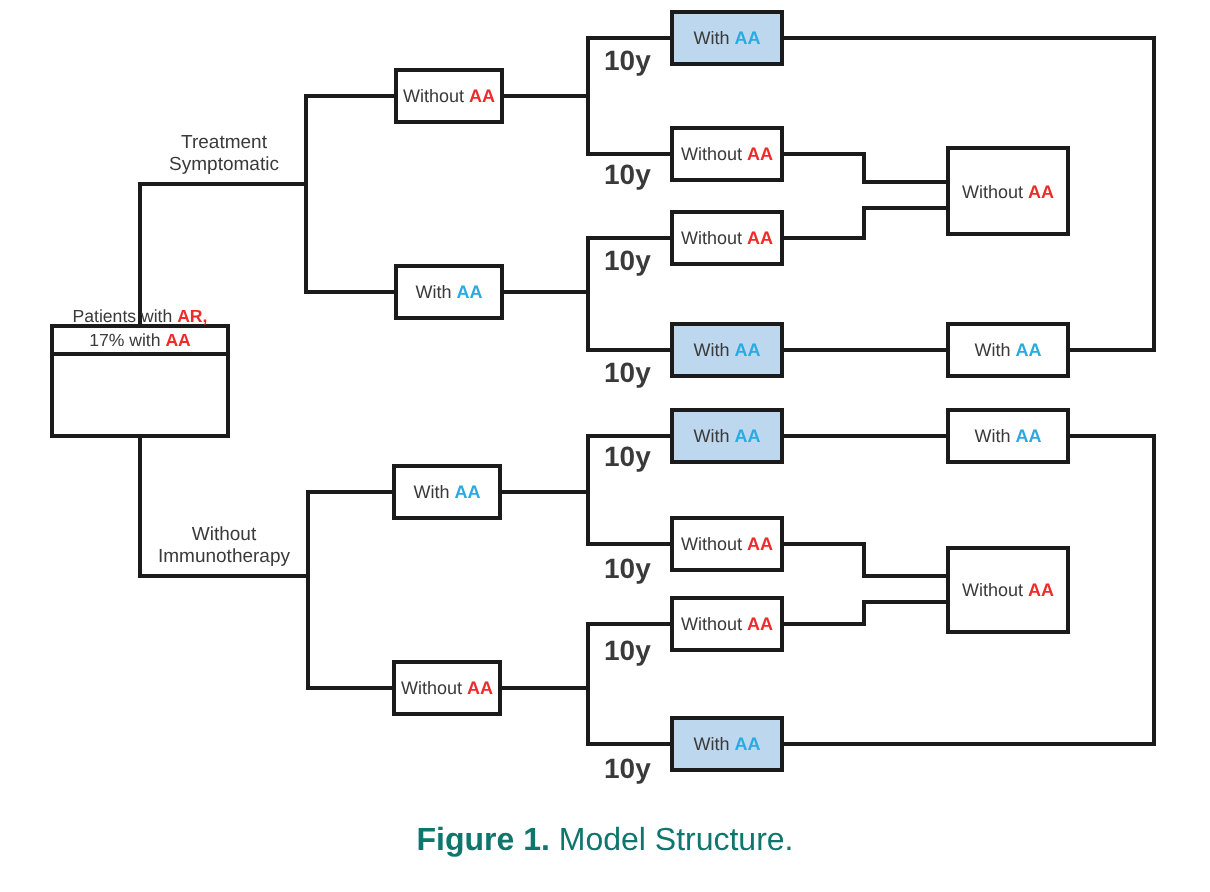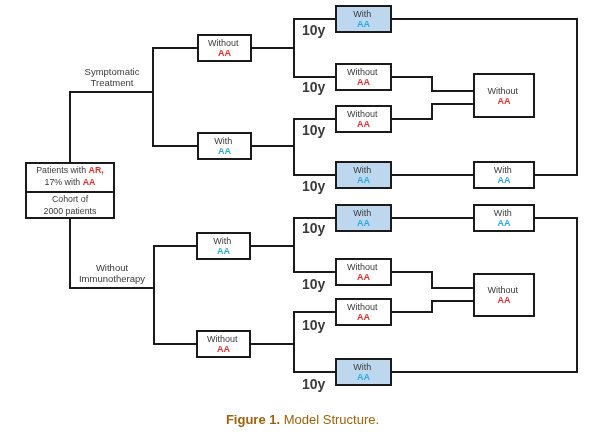--- a/index.html
+++ b/index.html
@@ -11,46 +11,46 @@
     overflow:hidden;
   }
   .figure, .figure * { box-sizing:border-box; }
   svg.edges { position:absolute; left:0; top:0; }
   .box {
     position:absolute;
     border:2px solid var(--line,#1b1b1b);
     background:#ffffff;
     display:flex; align-items:center; justify-content:center;
     font-size:9px; color:#3a3a3a;
-    white-space:pre; text-align:center;flex-direction:column;
+    white-space:pre; text-align:center;
   }
   .box.fill-blue { background:var(--fill-blue,#bdd7ee); }
   .aa-red  { color:var(--red,#ee2b2b); font-weight:bold; }
   .aa-blue { color:var(--blue,#29abe2); font-weight:bold; }
   .cycle {
     position:absolute;
     font-size:14px; font-weight:bold; color:#3a3a3a;
     width:22px; text-align:left;
   }
   .branch-label {
     position:absolute; width:100px; text-align:center;
     font-size:9.5px; line-height:11px; color:#3a3a3a;
   }
   .root-box {
     position:absolute; left:25px; top:162px; width:90px; height:57px;
     border:2px solid var(--line,#1b1b1b); background:#fff;
     font-size:8.8px; color:#3a3a3a; text-align:center;
   }
-  .root-cell-top { height:29px; border-bottom:2px solid var(--line,#1b1b1b);
-    display:flex; flex-direction:column; justify-content:flex-start; line-height:12px; }
+  .root-cell-top { height:14px; border-bottom:2px solid var(--line,#1b1b1b);
+    display:flex; flex-direction:column; justify-content:flex-end; line-height:12px; }
   .root-cell-bottom { height:24px;
     display:flex; flex-direction:column; justify-content:center; line-height:12px; }
   .caption {
     position:absolute; left:0; top:412px; width:605px;
-    text-align:center; font-size:13px; color:#a16207;
+    text-align:center; font-size:16px; color:#0f766e;
   }
   .caption .cap-bold { font-weight:bold; }
 </style>
 </head>
 <body>
 
 <div class="figure" style="--red: #ee2b2b; --blue: #29abe2; --fill-blue: #bdd7ee; --line: #1b1b1b;">
 
   <svg class="edges" width="605" height="405" fill="none" stroke="#1b1b1b" stroke-width="2">
 
@@ -74,29 +74,25 @@
     <path d="M392 272 H432 V288 H473"></path>
     <path d="M392 312 H432 V301 H473"></path>
     <path d="M392 372 H577 V218 H535"></path>
   </svg>
 
   <div class="root-box">
     <div class="root-cell-top">
       <div><span>Patients with </span><span class="aa-red">AR,</span></div>
       <div><span>17% with </span><span class="aa-red">AA</span></div>
     </div>
-    <div class="root-cell-bottom">
-      <div>Cohort of</div>
-      <div>2000 patients</div>
-    </div>
   </div>
 
   <div class="branch-label" style="left:62px; top:66px;">
+    <div>Treatment</div>
     <div>Symptomatic</div>
-    <div>Treatment</div>
   </div>
   <div class="branch-label" style="left:62px; top:262px;">
     <div>Without</div>
     <div>Immunotherapy</div>
   </div>
 
   <div id="nodes-layer">
       <div class="box" style="left: 197px; top: 34px; width: 55px; height: 28px;"><span>Without </span><span class="aa-red">AA</span></div>
       <div class="box" style="left: 197px; top: 132px; width: 55px; height: 28px;"><span>With </span><span class="aa-blue">AA</span></div>
       <div class="box" style="left: 196px; top: 232px; width: 55px; height: 28px;"><span>With </span><span class="aa-blue">AA</span></div>

